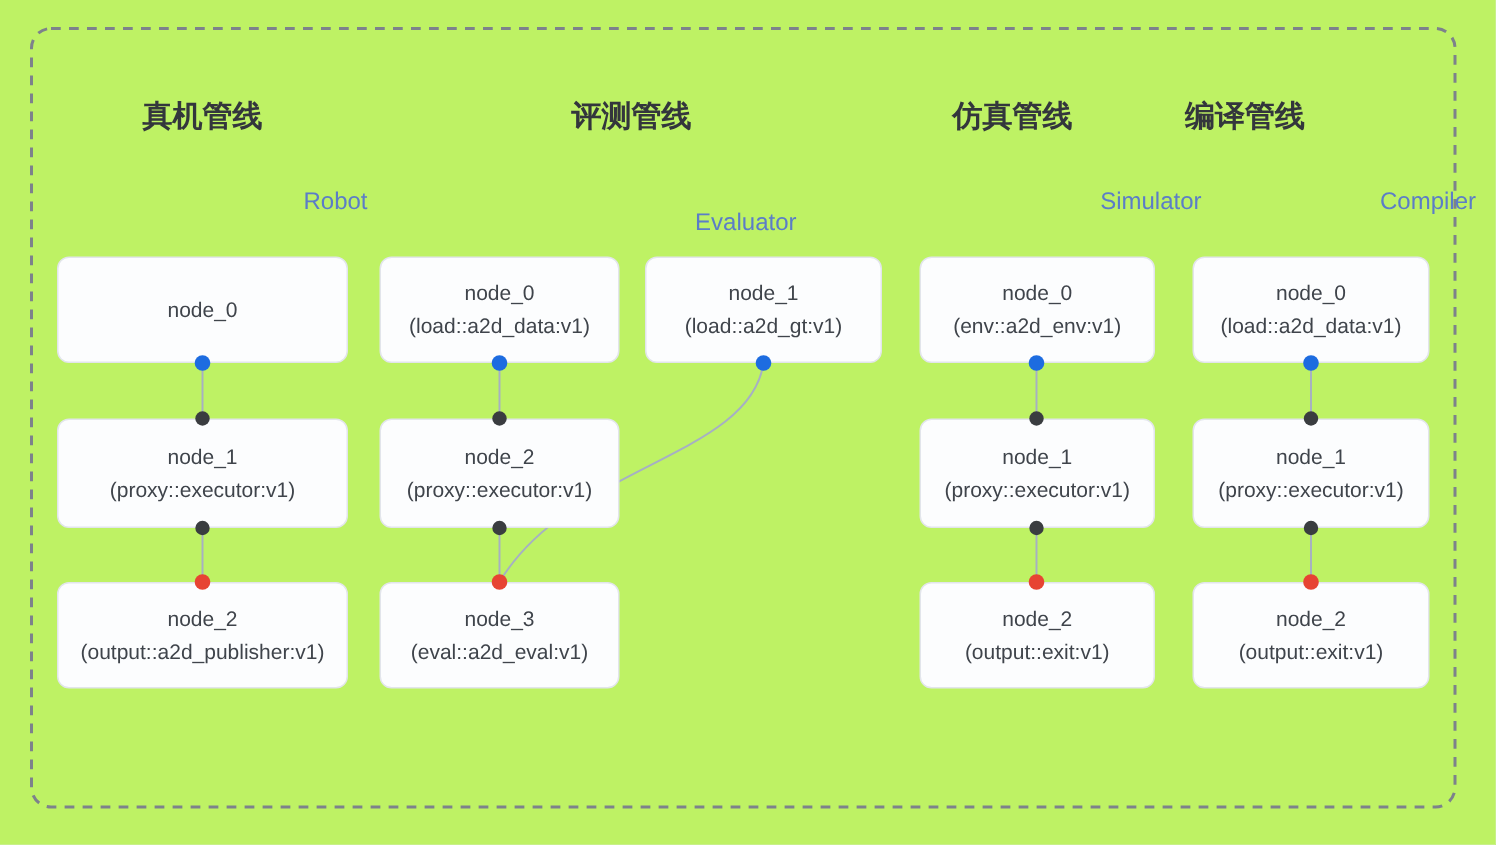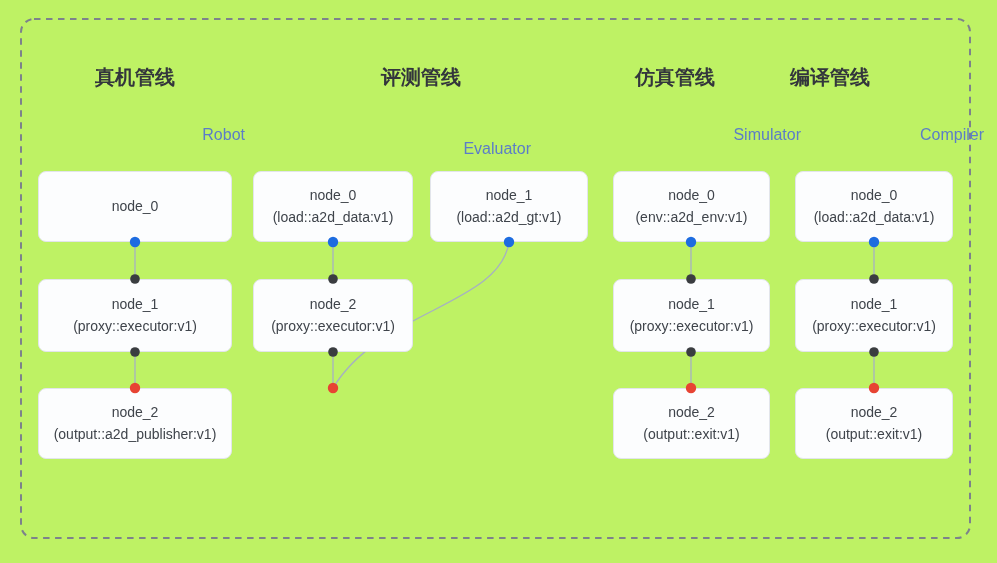--- a/index.html
+++ b/index.html
@@ -102,20 +102,24 @@
     <div class="node-type">(load::a2d_data:v1)</div>
   </div>
   <div class="node row1" style="left:430px; width:158px;">
     <div class="node-name">node_1</div>
     <div class="node-type">(load::a2d_gt:v1)</div>
   </div>
   <div class="node row2" style="left:253px; width:160px;">
     <div class="node-name">node_2</div>
     <div class="node-type">(proxy::executor:v1)</div>
   </div>
+  <div class="node row3" style="left:253px; width:160px;">
+    <div class="node-name">node_3</div>
+    <div class="node-type">(eval::a2d_eval:v1)</div>
+  </div>
 
   <div class="node row1" style="left:613px; width:157px;">
     <div class="node-name">node_0</div>
     <div class="node-type">(env::a2d_env:v1)</div>
   </div>
   <div class="node row2" style="left:613px; width:157px;">
     <div class="node-name">node_1</div>
     <div class="node-type">(proxy::executor:v1)</div>
   </div>
   <div class="node row3" style="left:613px; width:157px;">

